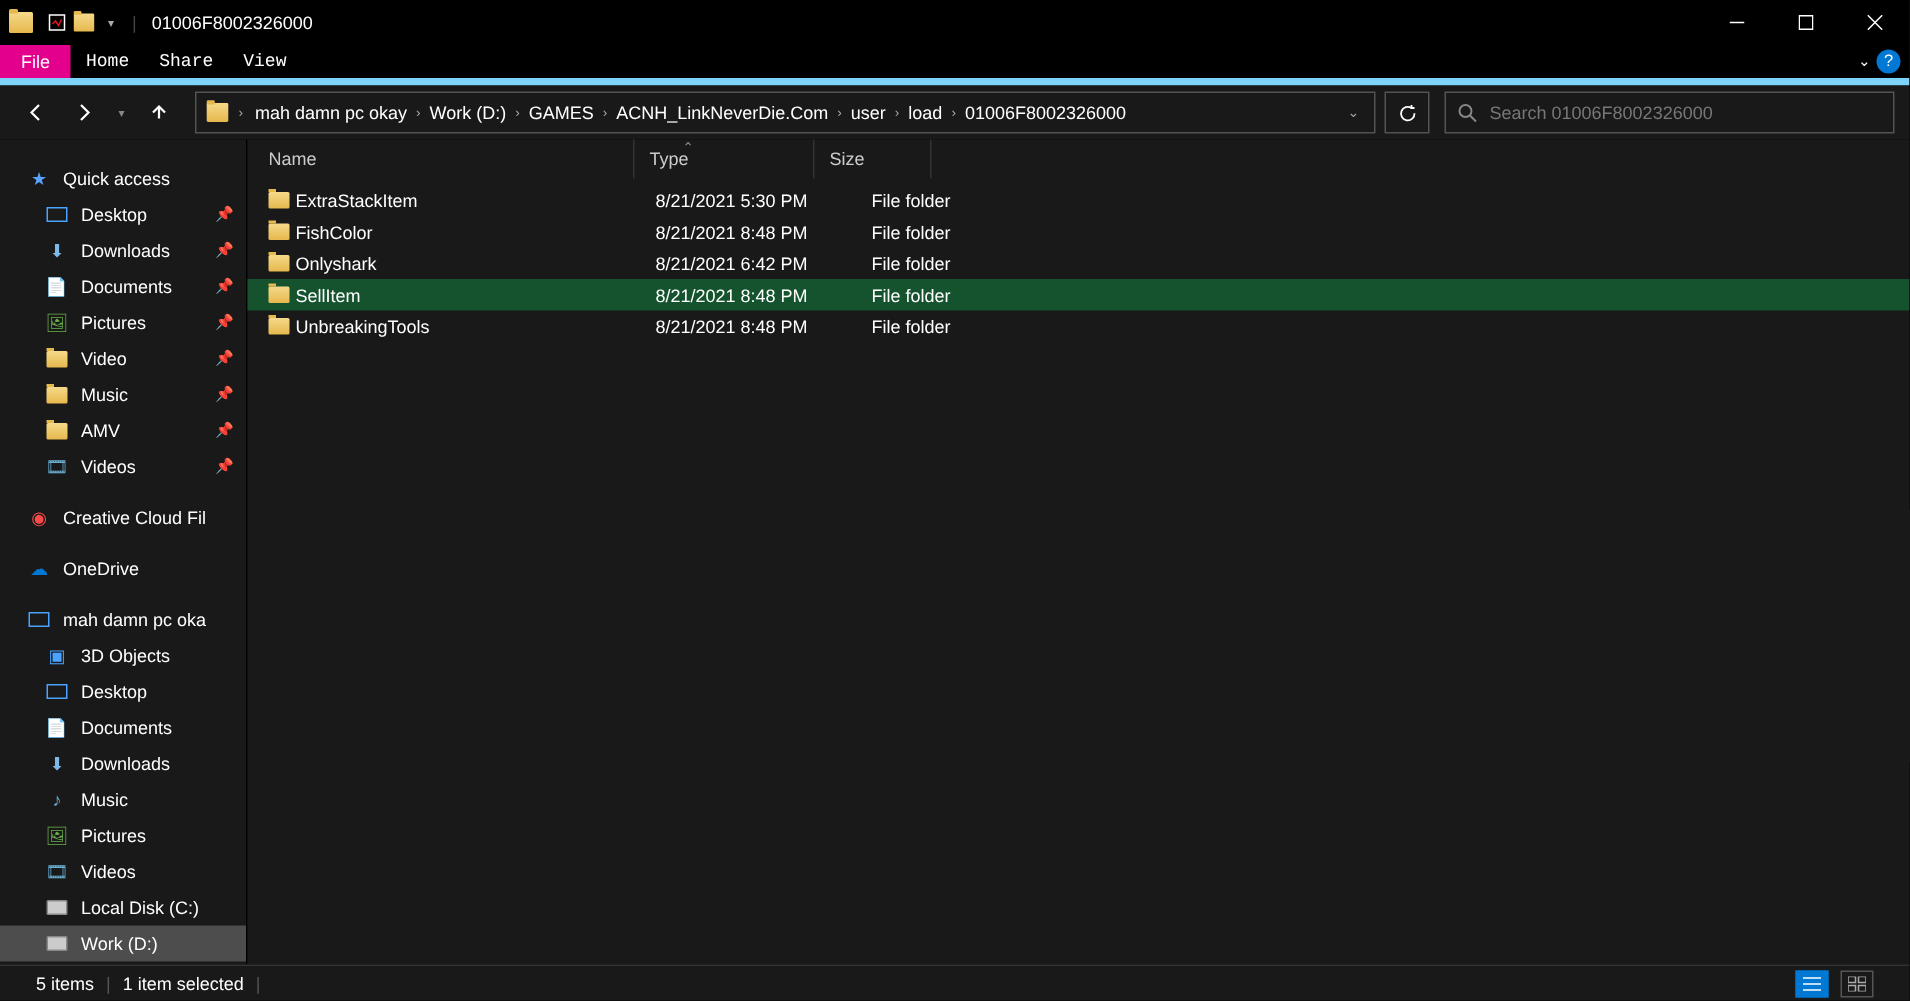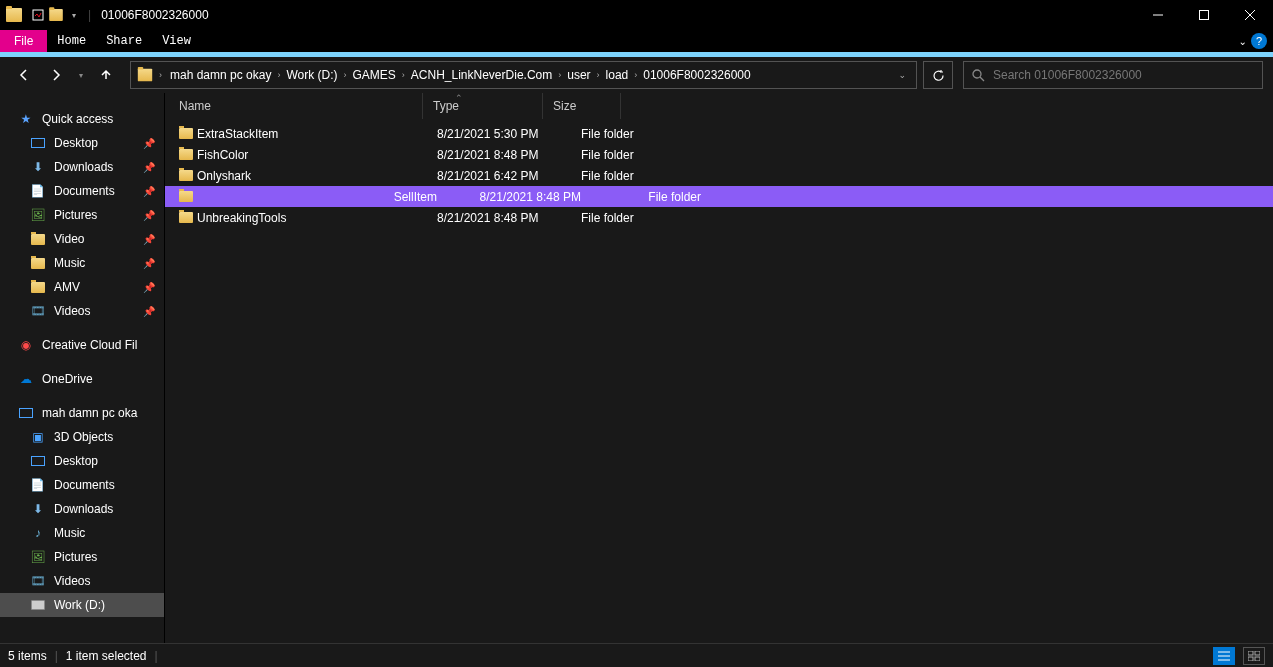--- a/index.html
+++ b/index.html
@@ -57,28 +57,28 @@
 .cols { height:26px; border-bottom:0px solid #333; display:flex; align-items:center; color:#ccc; position:relative; }
 .col { padding-left:10px; height:100%; display:flex; align-items:center; border-right:1px solid #333; }
 .col-name { width:258px; padding-left:14px;}
 .col-date { width:144px; }
 .col-type { width:120px; }
 .col-size { width:78px; }
 .sort-ind { position:absolute; left:290px; top:0; color:#888; font-size:9px; }
 
 .files { padding-top:4px; }
 .row { height:21px; display:flex; align-items:center; padding-left:14px; }
-.row.selected { background:#8b5cf6;text-align:right; }
+.row.selected { background:#14532d; }
 .row .ficon { width:18px; display:flex; align-items:center; }
 .row .fname { width:240px; }
 .row .fdate { width:144px; }
 .row .ftype { width:120px; }
 
 
-.status { height:24px; background:#191919; border-top:1px solid #333; display:flex; align-items:center; padding:0 8px; color:#fff; gap:8px; }
+.status { height:24px; background:#191919; border-top:1px solid #333; display:flex; align-items:center; padding:0 24px; color:#fff; gap:8px; }
 .status-sep { color:#555; }
 .status-spacer { flex:1; }
 .view-btn { width:22px; height:18px; border:1px solid #555; display:flex; align-items:center; justify-content:center; font-size:10px; color:#aaa; }
 .view-btn.active { background:#0078d4; color:#fff; border-color:#0078d4;}
 
 svg { display:block; }
 </style>
 </head>
 <body>
 
@@ -304,20 +304,26 @@
           <span class="side-ico">
             <span style="color:#6ab04c;">🖼</span>
           </span>
           <span>Pictures</span>
         </div>
         <div class="side-item l2">
           <span class="side-ico">
             <span style="color:#6ab0d4;">🎞</span>
           </span>
           <span>Videos</span>
+        </div>
+        <div class="side-item l2">
+          <span class="side-ico">
+            <span class="disk-ico"></span>
+          </span>
+          <span>Local Disk (C:)</span>
         </div>
         <div class="side-item l2 sel">
           <span class="side-ico">
             <span class="disk-ico"></span>
           </span>
           <span>Work (D:)</span>
         </div>
       </div>
   </div>
 

